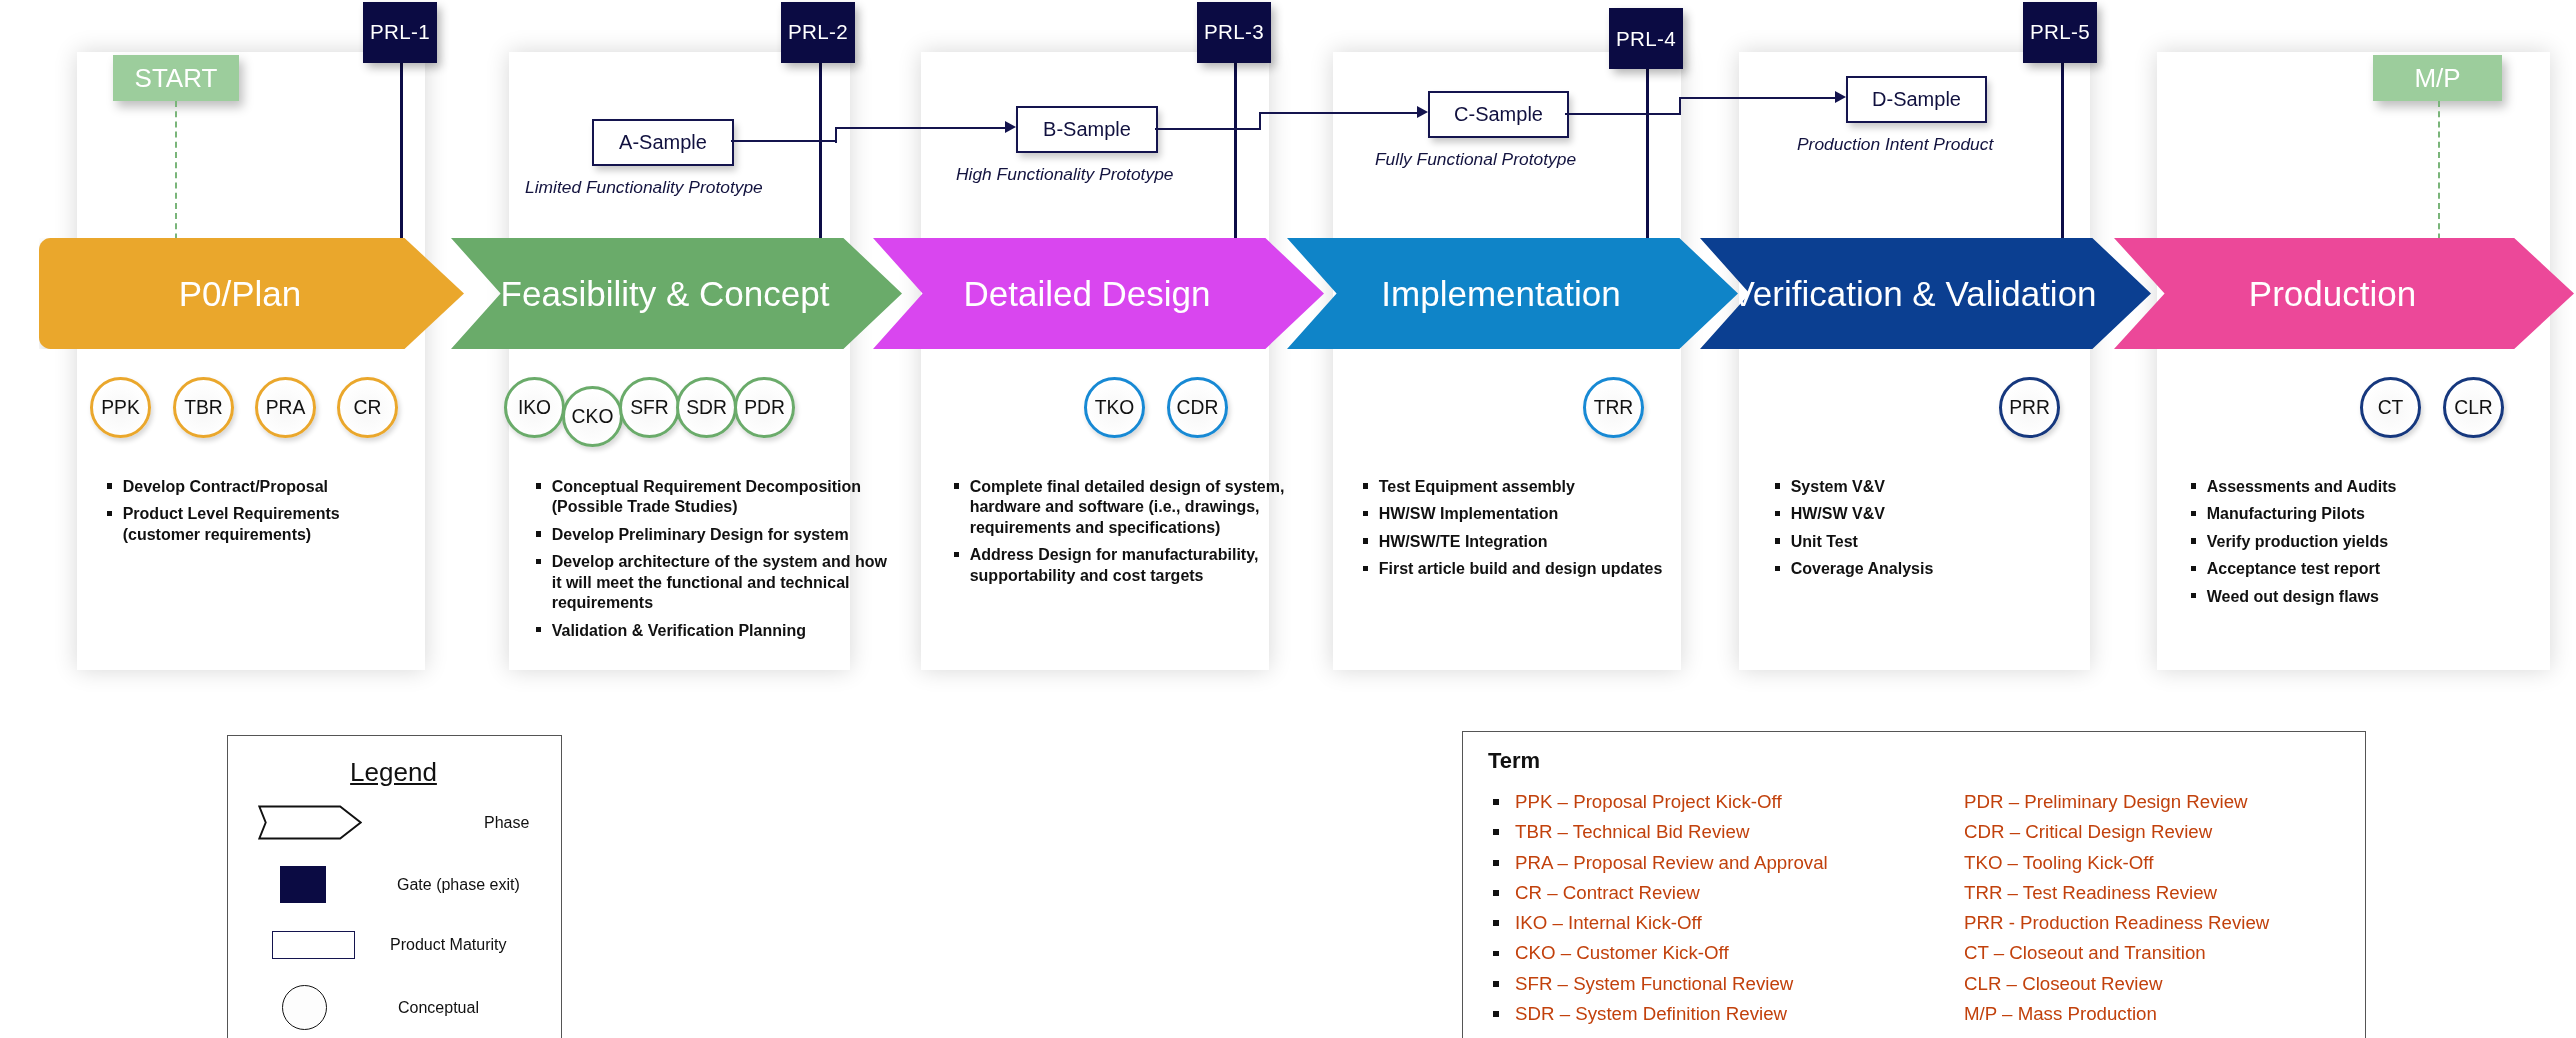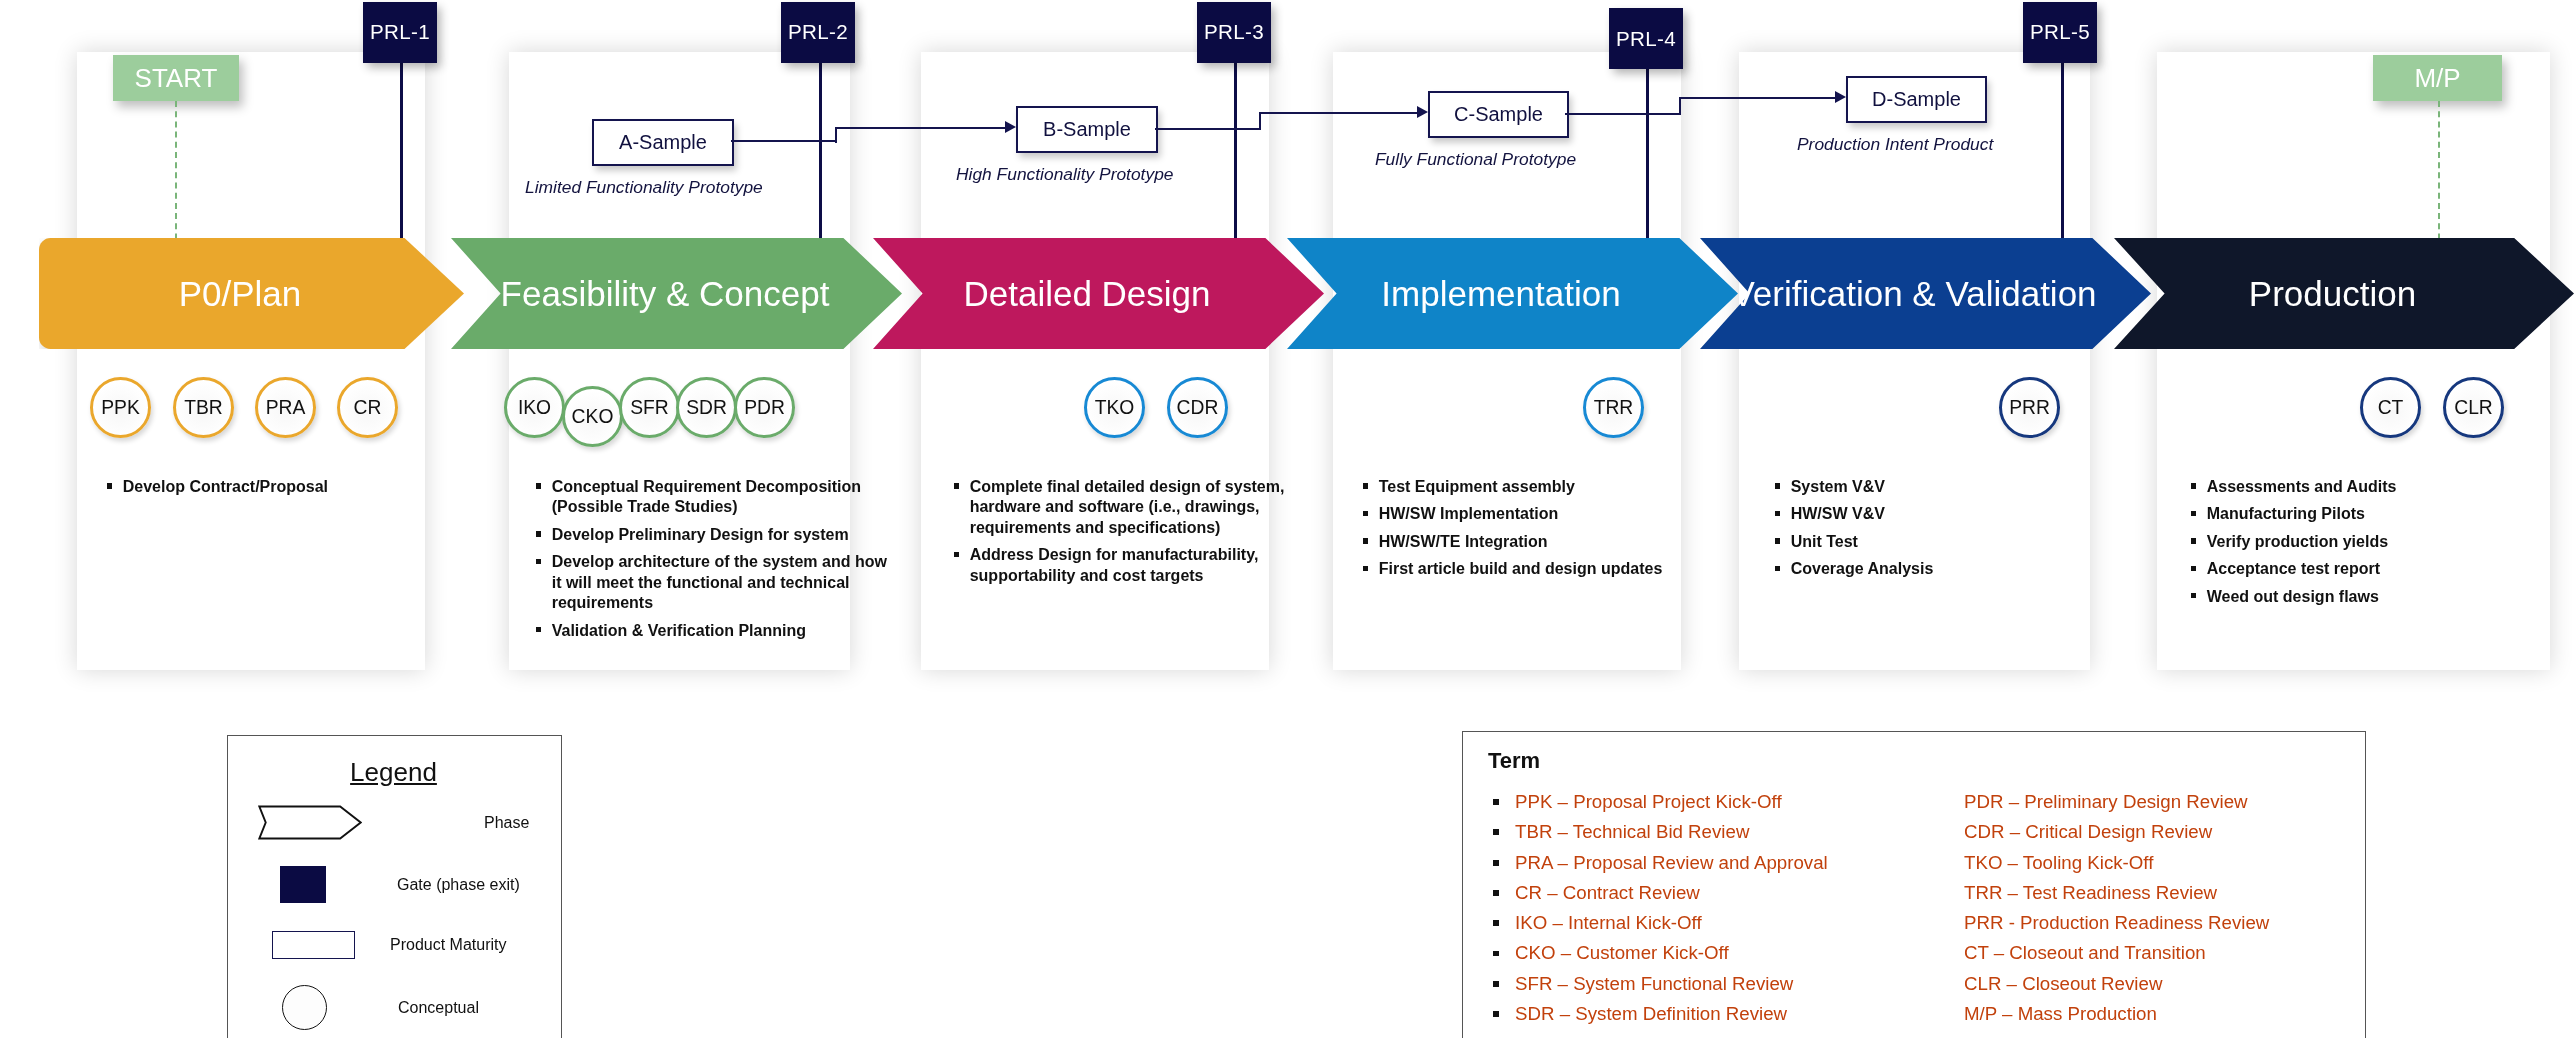--- a/index.html
+++ b/index.html
@@ -260,36 +260,36 @@
               clip-path:polygon(0 0, 86% 0, 100% 50%, 86% 100%, 0 100%);
               border-radius:11.6px 0 0 11.6px;">
     <span>P0/Plan</span>
   </div>
 
   <div class="phase" style="left:451px; top:238px; width:451px; background:#6aab6a;
               clip-path:polygon(0 0, 87% 0, 100% 50%, 87% 100%, 0 100%, 11% 50%);">
     <span>Feasibility &amp; Concept</span>
   </div>
 
-  <div class="phase" style="left:873px; top:238px; width:451px; background:#be185d;
+  <div class="phase" style="left:873px; top:238px; width:451px; background:#d946ef;
               clip-path:polygon(0 0, 87% 0, 100% 50%, 87% 100%, 0 100%, 11% 50%);">
     <span>Detailed Design</span>
   </div>
 
   <div class="phase" style="left:1287px; top:238px; width:451px; background:#0f84c8;
               clip-path:polygon(0 0, 87% 0, 100% 50%, 87% 100%, 0 100%, 11% 50%);">
     <span>Implementation</span>
   </div>
 
   <div class="phase" style="left:1700px; top:238px; width:451px; background:#0b3f91;
               clip-path:polygon(0 0, 87% 0, 100% 50%, 87% 100%, 0 100%, 11% 50%);">
     <span>Verification &amp; Validation</span>
   </div>
 
-  <div class="phase" style="left:2114px; top:238px; width:460px; background:#0f172a;
+  <div class="phase" style="left:2114px; top:238px; width:460px; background:#ec4899;
               clip-path:polygon(0 0, 87% 0, 100% 50%, 87% 100%, 0 100%, 11% 50%);">
     <span>Production</span>
   </div>
 
   <div class="ms" style="left:90px; top:377px; border:3.2px solid #eaa72c;">
     <span>PPK</span>
     </div>
   <div class="ms" style="left:173px; top:377px; border:3.2px solid #eaa72c;">
     <span>TBR</span>
     </div>
@@ -333,20 +333,21 @@
 
   <div class="ms" style="left:2360px; top:377px; border:3.2px solid #16387e;">
     <span>CT</span>
     </div>
   <div class="ms" style="left:2443px; top:377px; border:3.2px solid #16387e;">
     <span>CLR</span>
     </div>
 
   <div class="blist" style="left:106px; top:477px; width:277px;">
     <div class="bi">Develop Contract/Proposal</div>
+    <div class="bi">Product Level Requirements (customer requirements)</div>
   </div>
 
   <div class="blist" style="left:535px; top:477px; width:357px;">
     <div class="bi">Conceptual Requirement Decomposition (Possible Trade Studies)</div>
     <div class="bi">Develop Preliminary Design for system</div>
     <div class="bi">Develop architecture of the system and how it will meet the functional and technical requirements</div>
     <div class="bi">Validation &amp; Verification Planning</div>
   </div>
 
   <div class="blist" style="left:953px; top:477px; width:338px;">

